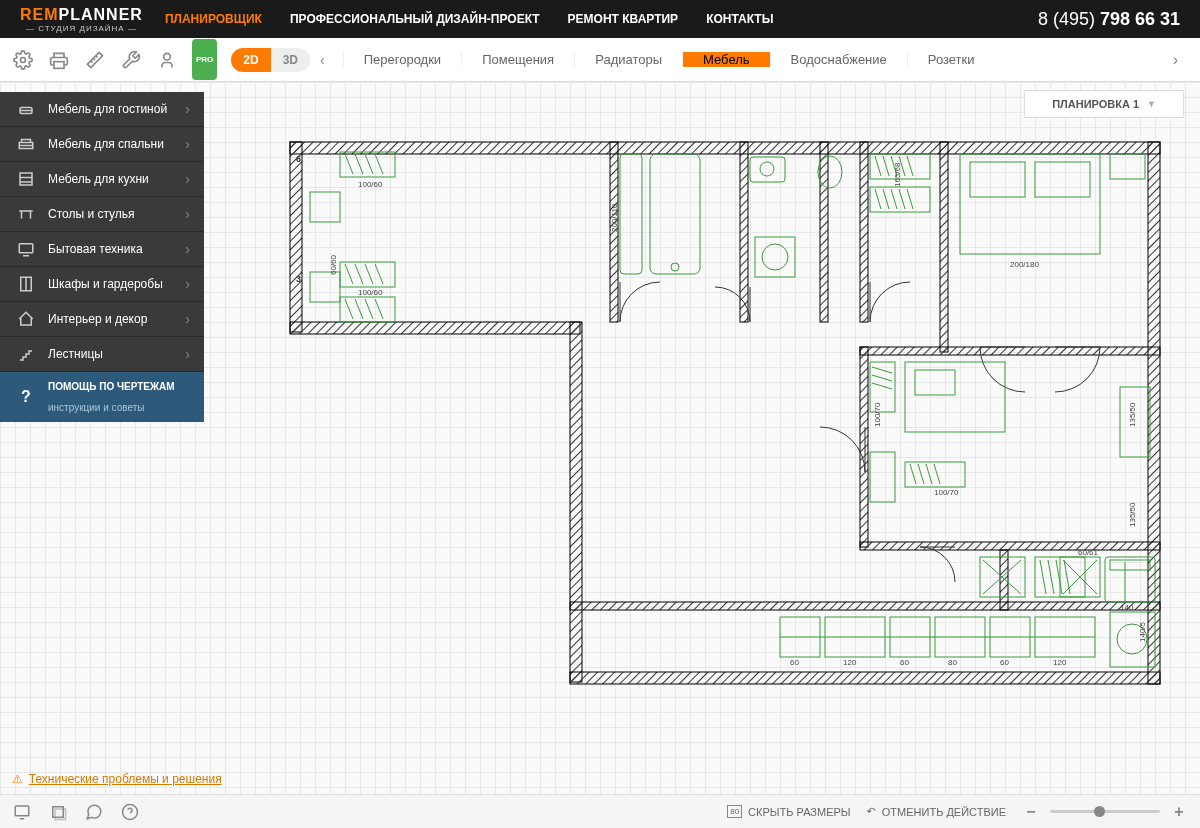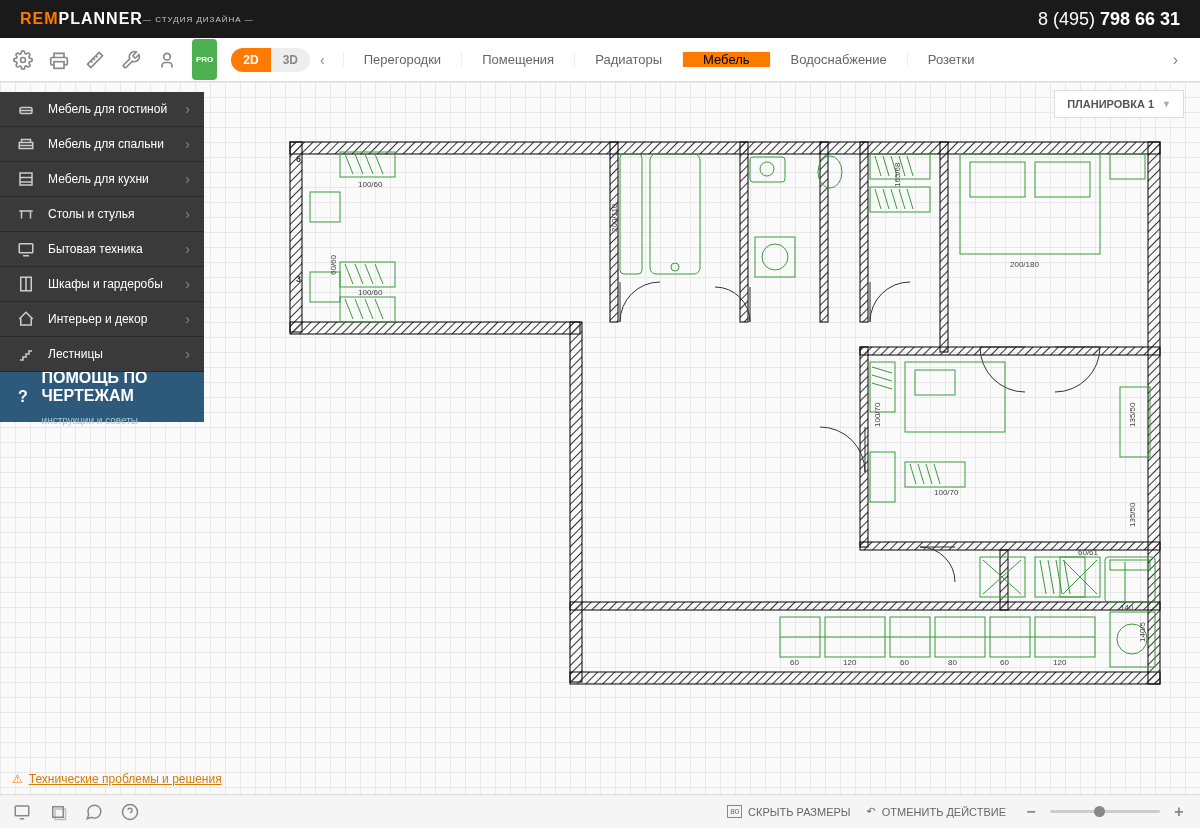--- a/index.html
+++ b/index.html
@@ -1,20 +1,20 @@
 <!DOCTYPE html>
 <html><head>
 <meta charset="utf-8">
 <style>
 * { margin: 0; padding: 0; box-sizing: border-box; font-family: Arial, sans-serif; }
 body { width: 1200px; height: 828px; overflow: hidden; background: #f0f0f0; display: flex; flex-direction: column; }
 
 
 .header { background: #1a1a1a; height: 38px; display: flex; align-items: center; padding: 0 20px; color: #fff; }
-.logo { display: flex; flex-direction: row; align-items: center; margin-right: 22px; }
+.logo { display: flex; flex-direction: column; align-items: center; margin-right: 22px; }
 .logo-main { font-weight: bold; font-size: 16px; letter-spacing: 1px; }
 .logo-main .rem { color: #ff7a00; }
 .logo-sub { font-size: 8px; color: #ccc; letter-spacing: 1px; }
 .nav { display: flex; gap: 28px; font-size: 12px; font-weight: bold; }
 .nav-item { color: #fff; cursor: pointer; }
 .nav-item.active { color: #ff7a00; }
 .phone { margin-left: auto; font-size: 18px; }
 .phone .light { font-weight: 300; }
 .phone .bold { font-weight: bold; }
 
@@ -37,25 +37,25 @@
 .main { flex: 1; display: flex; position: relative; background-image: linear-gradient(#e8e8e8 1px, transparent 1px), linear-gradient(90deg, #e8e8e8 1px, transparent 1px); background-size: 15px 15px; background-color: #fafafa; }
 
 
 .sidebar { width: 204px; position: absolute; top: 10px; left: 0; z-index: 10; }
 .side-item { background: #3a3a3a; color: #fff; height: 35px; display: flex; align-items: center; padding: 0 14px; font-size: 12px; border-bottom: 1px solid #2a2a2a; cursor: pointer; position: relative; }
 .side-icon { width: 24px; display: flex; align-items: center; justify-content: center; margin-right: 10px; color: #ccc; }
 .side-chevron { margin-left: auto; color: #888; font-size: 14px; }
 .side-help { background: #2d5a7a; height: 50px; display: flex; align-items: center; padding: 0 14px; cursor: pointer; }
 .side-help .q { width: 24px; height: 24px; display: flex; align-items: center; justify-content: center; color: #fff; font-size: 16px; font-weight: bold; margin-right: 10px; }
 .side-help-text { display: flex; flex-direction: column; }
-.side-help-title { color: #fff; font-size: 16px; font-weight: bold; }
+.side-help-title { color: #fff; font-size: 10px; font-weight: bold; }
 .side-help-sub { color: #a8c5d8; font-size: 10px; margin-top: 10px; }
 
 
-.plan-selector { position: absolute; top: 8px; right: 16px; background: #fff; border: 1px solid #ddd; padding: 7px 12px; font-size: 11px; font-weight: bold; color: #555; cursor: pointer; display: flex; align-items: center; gap: 8px; z-index: 5; }
+.plan-selector { position: absolute; top: 8px; right: 16px; background: #fff; border: 1px solid #ddd; padding: 7px 27px; font-size: 11px; font-weight: bold; color: #555; cursor: pointer; display: flex; align-items: center; gap: 8px; z-index: 5; }
 .plan-selector .tri { color: #aaa; font-size: 9px; }
 
 
 .floorplan { position: absolute; top: 50px; left: 280px; width: 890px; height: 560px; }
 .floorplan svg { width: 100%; height: 100%; }
 
 
 .tech-link { position: absolute; bottom: 8px; left: 12px; display: flex; align-items: center; gap: 6px; font-size: 12px; color: #d97a00; cursor: pointer; }
 .tech-link .warn { color: #ff7a00; }
 .tech-link .txt { text-decoration: underline; }
@@ -71,20 +71,26 @@
 .zoom-track { width: 110px; height: 3px; background: #ccc; position: relative; border-radius: 2px; }
 .zoom-handle { position: absolute; top: -4px; left: 40%; width: 11px; height: 11px; background: #888; border-radius: 50%; cursor: pointer; }
 </style>
 </head>
 <body>
 
 <div class="header">
   <div class="logo">
     <div class="logo-main"><span class="rem">REM</span><span>PLANNER</span></div>
     <div class="logo-sub">— СТУДИЯ ДИЗАЙНА —</div>
+  </div>
+  <div class="nav">
+    <div class="nav-item active">ПЛАНИРОВЩИК</div>
+    <div class="nav-item">ПРОФЕССИОНАЛЬНЫЙ ДИЗАЙН-ПРОЕКТ</div>
+    <div class="nav-item">РЕМОНТ КВАРТИР</div>
+    <div class="nav-item">КОНТАКТЫ</div>
   </div>
   <div class="phone"><span class="light">8 (495) </span><span class="bold">798 66 31</span></div>
 </div>
 
 <div class="toolbar">
   <div class="tool-icons">
     <div class="tool-icon">
         <svg width="20" height="20" viewBox="0 0 24 24" fill="none" stroke="currentColor" stroke-width="2">
           <circle cx="12" cy="12" r="3"></circle>
           <path d="M19.4 15a1.65 1.65 0 0 0 .33 1.82l.06.06a2 2 0 1 1-2.83 2.83l-.06-.06a1.65 1.65 0 0 0-1.82-.33 1.65 1.65 0 0 0-1 1.51V21a2 2 0 1 1-4 0v-.09a1.65 1.65 0 0 0-1-1.51 1.65 1.65 0 0 0-1.82.33l-.06.06a2 2 0 1 1-2.83-2.83l.06-.06a1.65 1.65 0 0 0 .33-1.82 1.65 1.65 0 0 0-1.51-1H3a2 2 0 1 1 0-4h.09a1.65 1.65 0 0 0 1.51-1 1.65 1.65 0 0 0-.33-1.82l-.06-.06a2 2 0 1 1 2.83-2.83l.06.06a1.65 1.65 0 0 0 1.82.33h0a1.65 1.65 0 0 0 1-1.51V3a2 2 0 1 1 4 0v.09a1.65 1.65 0 0 0 1 1.51h0a1.65 1.65 0 0 0 1.82-.33l.06-.06a2 2 0 1 1 2.83 2.83l-.06.06a1.65 1.65 0 0 0-.33 1.82v0a1.65 1.65 0 0 0 1.51 1H21a2 2 0 1 1 0 4h-.09a1.65 1.65 0 0 0-1.51 1z"></path>

